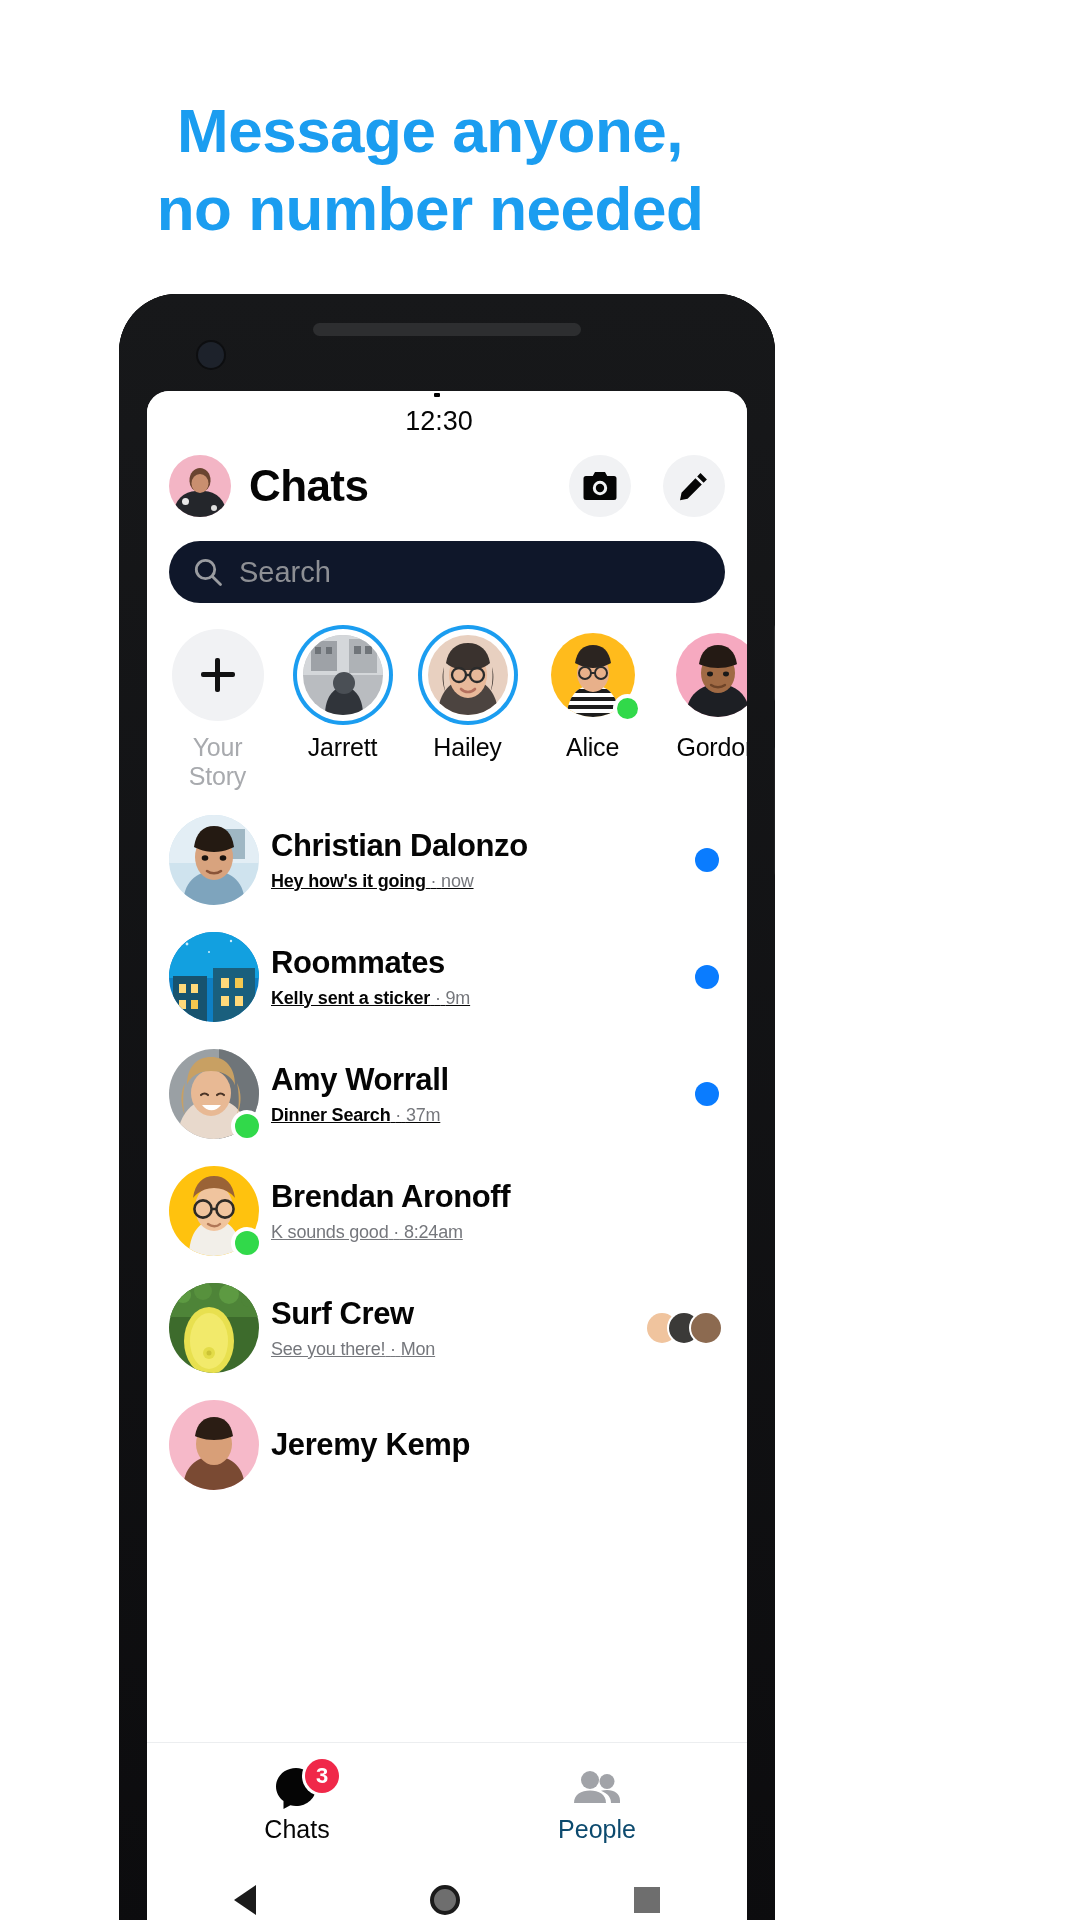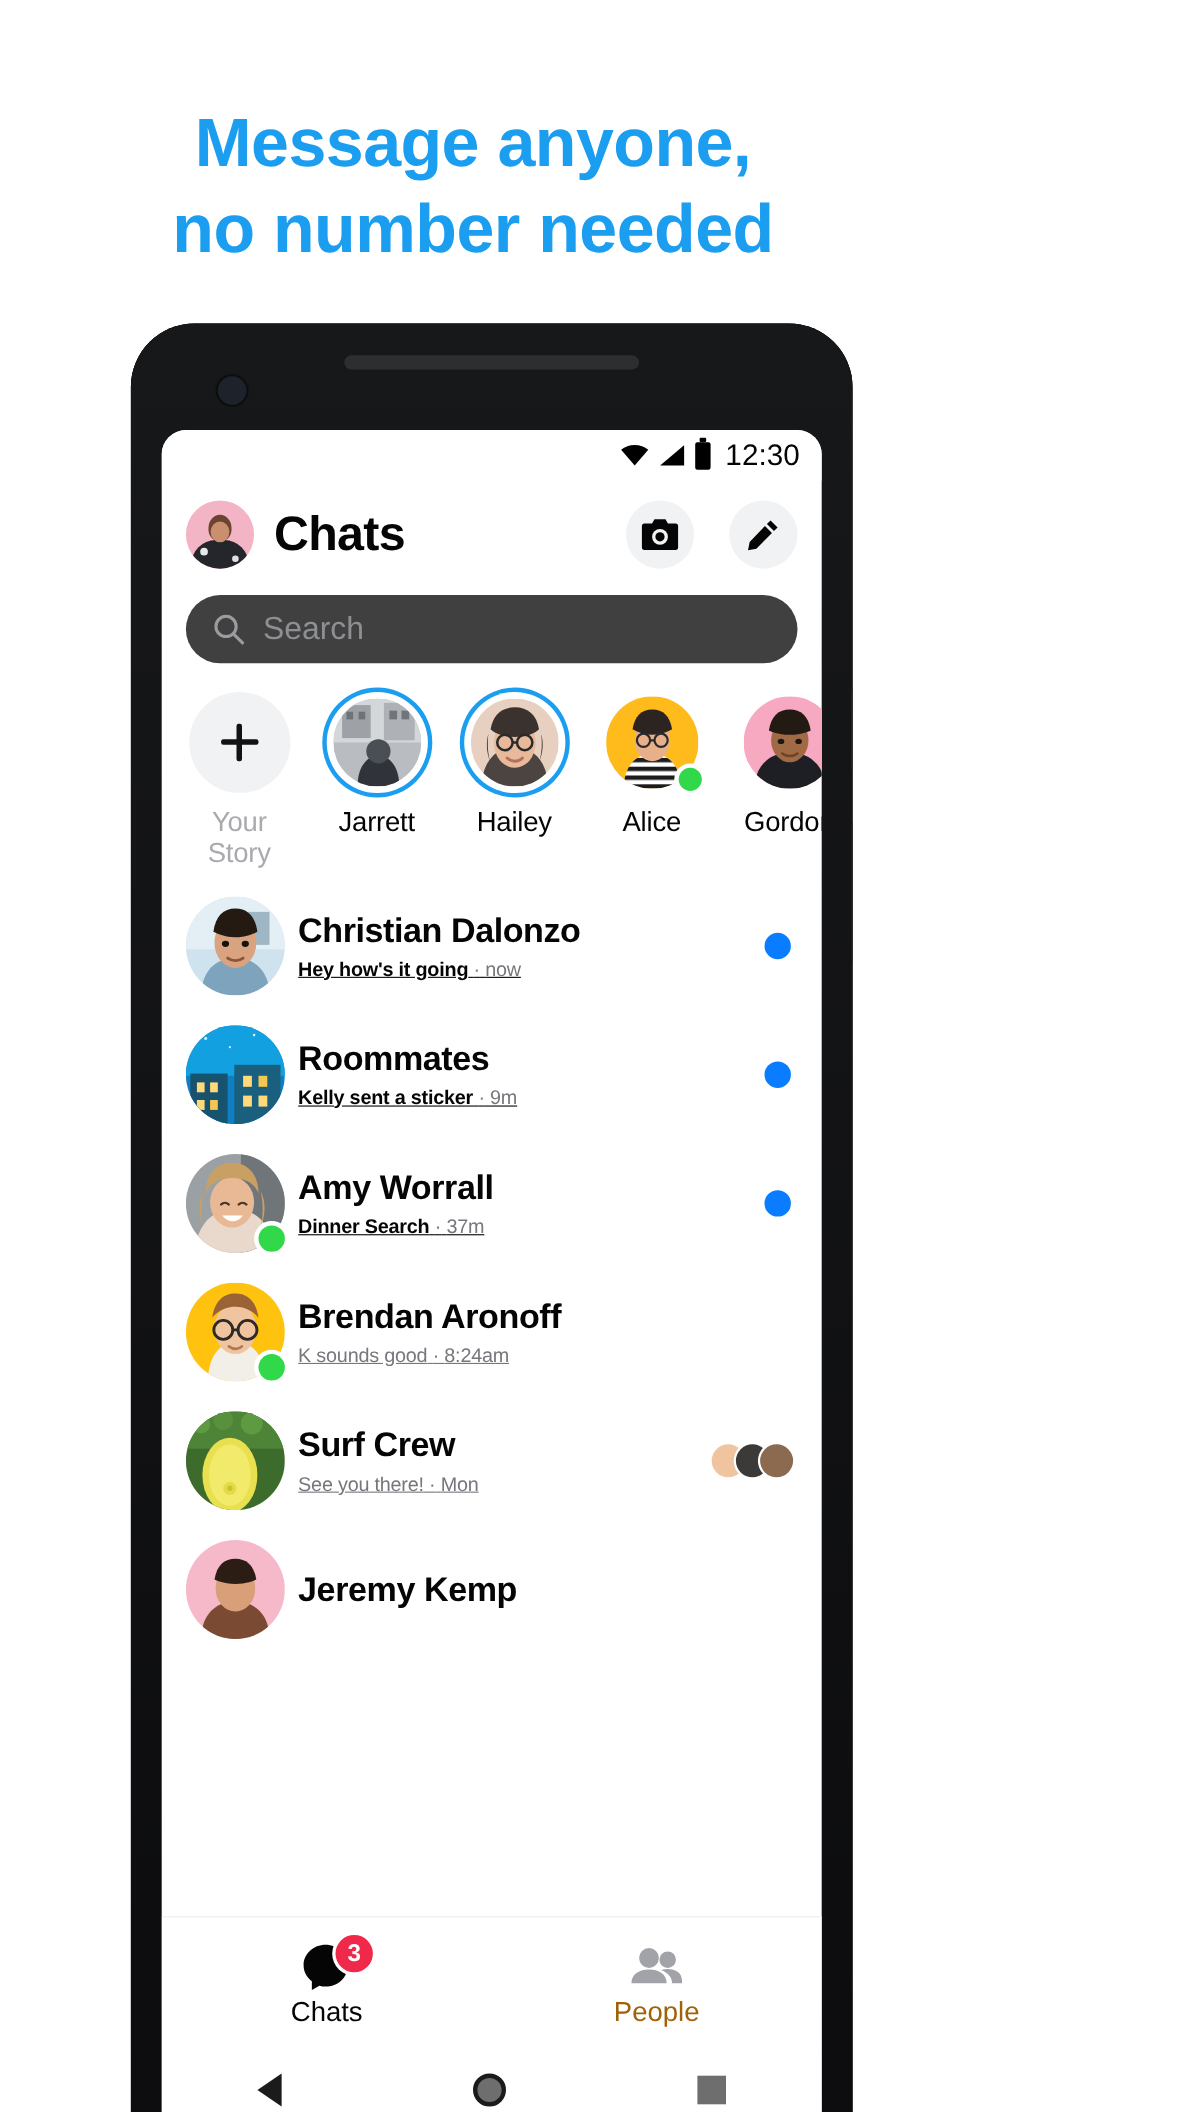--- a/index.html
+++ b/index.html
@@ -73,20 +73,21 @@
     overflow:hidden;
   }
 
   
   .statusbar{
     height:46px;
     display:flex; align-items:center; justify-content:flex-end;
     padding:0 20px 0 0;
     gap:9px;
     background:#fff;
+    flex-direction:column;
   }
   .sb-time{ font-size:27px; font-weight:500; color:#050505; letter-spacing:0px; margin-left:4px;}
   .ic-wifi{ width:26px; height:20px; }
   .ic-signal{ width:24px; height:20px; }
   .ic-batt{ width:14px; height:25px; background:#000; border-radius:2px; position:relative;}
   .ic-batt:after{ content:""; position:absolute; top:-4px; left:4px; width:6px; height:4px; background:#000; border-radius:1px;}
 
   
   .app-header{
     height:98px;
@@ -129,21 +130,21 @@
     width:62px; height:62px; border-radius:50%;
     background:#f1f2f4;
     display:flex; align-items:center; justify-content:center;
     flex:0 0 auto;
   }
   .hdr-btn + .hdr-btn{ margin-left:14px; }
 
   
   .search-wrap{ padding:6px 22px 0; }
   .search-bar{
-    height:62px; border-radius:32px; background:#404040;
+    height:62px; border-radius:32px; background:#0f172a;
     display:flex; align-items:center; gap:16px;
     padding:0 24px;
   }
   .search-text{ font-size:29px; color:#8d8f94; }
 
   
   .stories{
     display:flex; padding:26px 0 0 18px; gap:20px;
   }
   .story{ width:105px; text-align:center; flex:0 0 auto; }
@@ -225,21 +226,21 @@
     position:absolute; left:0; right:0; bottom:68px;
     height:124px; background:#fff;
     display:flex; align-items:center;
     border-top:1px solid #eceef0;
   }
   .nav-item{
     flex:1 1 0; text-align:center;
   }
   .nav-ico{ height:46px; position:relative; display:flex; align-items:center; justify-content:center;}
   .nav-label{ margin-top:4px; font-size:25px; color:#050505; }
-  .nav-label.muted{ color:#a16207; }
+  .nav-label.muted{ color:#0c4a6e; }
   .badge{
     position:absolute; top:-6px; left:calc(50% + 8px);
     min-width:34px; height:34px; padding:0 8px;
     border-radius:17px; background:#f02849; color:#fff;
     font-size:22px; font-weight:bold;
     display:flex; align-items:center; justify-content:center;
     box-shadow:0 0 0 3px #fff;
   }
 
   

